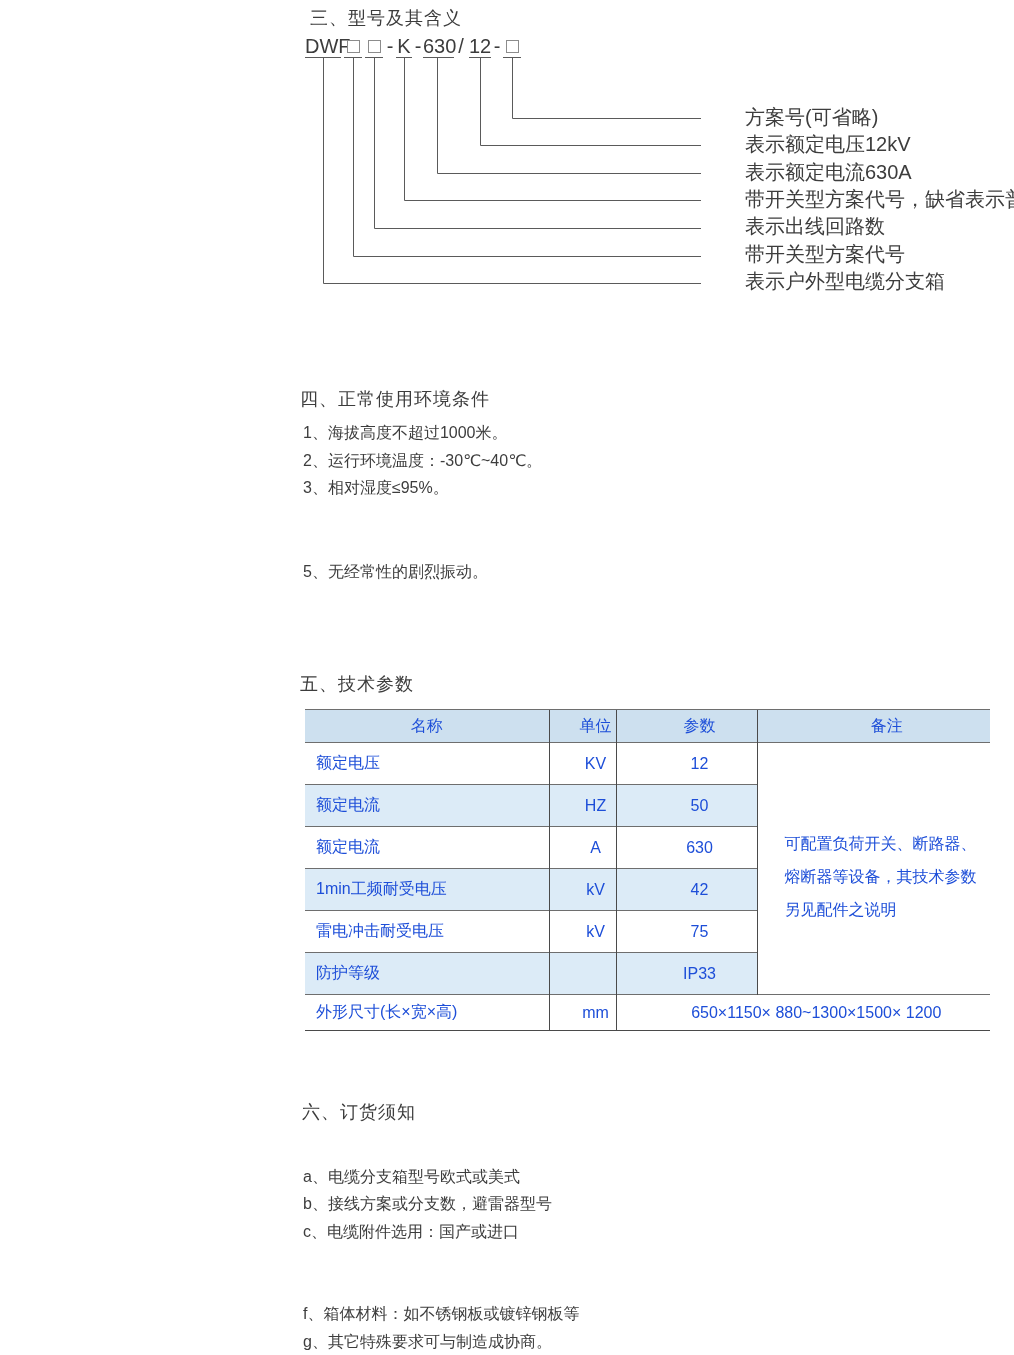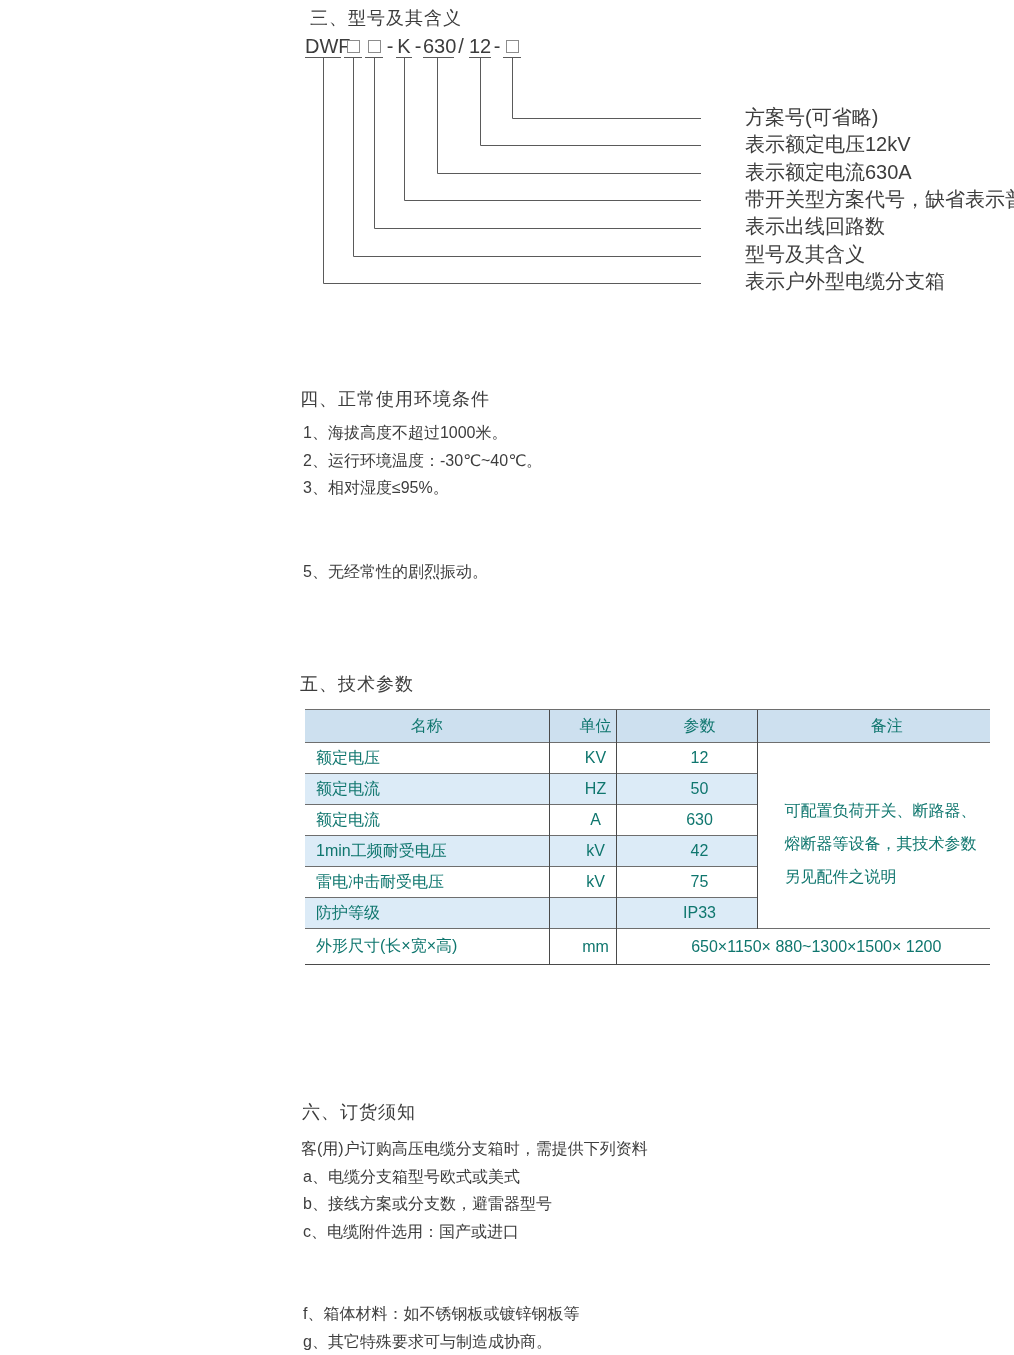--- a/index.html
+++ b/index.html
@@ -74,28 +74,28 @@
   }
   
   table.tech {
     position: absolute;
     left: 305px;
     top: 709px;
     width: 685px;
     border-collapse: collapse;
     table-layout: fixed;
     font-size: 16px;
-    color: #0f766e;
+    color: #1d4ed8;
     border-top: 1px solid #4a4a4a;
     border-bottom: 1px solid #4a4a4a;
   }
   table.tech th, table.tech td {
     border-top: 1px solid #6e6e6e;
     font-weight: 400;
-    height: 31px;
+    height: 42px;
   }
   table.tech tr.hdr th { height: 33px; background: #cde0ef; text-align: center; }
   table.tech tr.last td { height: 36px; }
   table.tech td.name { text-align: left; padding-left: 11px; }
   table.tech td.unit, table.tech td.value { text-align: center; }
   table.tech .vline { border-left: 1px solid #4a4a4a; padding-left: 26px; }
   table.tech tr.alt td.cbg { background: #dcebf7; }
   table.tech td.remark {
     background: #ffffff;
     vertical-align: middle;
@@ -134,21 +134,21 @@
       <polyline points="175.5,0 175.5,88.5 396,88.5"></polyline>
       <polyline points="207.5,0 207.5,61.5 396,61.5"></polyline>
     </g>
   </svg>
 
   <div class="diagram-label" style="top:108px;">方案号(可省略)</div>
   <div class="diagram-label" style="top:135px;">表示额定电压12kV</div>
   <div class="diagram-label" style="top:163px;">表示额定电流630A</div>
   <div class="diagram-label" style="top:190px;">带开关型方案代号，缺省表示普通型</div>
   <div class="diagram-label" style="top:217px;">表示出线回路数</div>
-  <div class="diagram-label" style="top:245px;">型号及其含义</div>
+  <div class="diagram-label" style="top:245px;">带开关型方案代号</div>
   <div class="diagram-label" style="top:272px;">表示户外型电缆分支箱</div>
 
   <div class="sec-title" style="left:300px; top:387px;">四、正常使用环境条件</div>
 
   <div class="text-line" style="top:423px;">1、海拔高度不超过1000米。</div>
   <div class="text-line" style="top:451px;">2、运行环境温度：-30℃~40℃。</div>
   <div class="text-line" style="top:478px;">3、相对湿度≤95%。</div>
   <div class="text-line" style="top:562px;">5、无经常性的剧烈振动。</div>
 
   <div class="sec-title" style="left:300px; top:672px;">五、技术参数</div>
@@ -201,20 +201,19 @@
     <tr class="last">
       <td class="name">外形尺寸(长×宽×高)</td>
       <td class="unit vline">mm</td>
       <td class="value vline" colspan="2">650×1150× 880~1300×1500× 1200</td>
     </tr>
   </tbody>
     </table>
 
   <div class="sec-title" style="left:302px; top:1100px;">六、订货须知</div>
 
-  <div class="text-line" style="left:301px; top:1139px;">客(用)户订购高压电缆分支箱时，需提供下列资料</div>
   <div class="text-line" style="top:1167px;">a、电缆分支箱型号欧式或美式</div>
   <div class="text-line" style="top:1194px;">b、接线方案或分支数，避雷器型号</div>
   <div class="text-line" style="top:1222px;">c、电缆附件选用：国产或进口</div>
   <div class="text-line" style="top:1304px;">f、箱体材料：如不锈钢板或镀锌钢板等</div>
   <div class="text-line" style="top:1332px;">g、其它特殊要求可与制造成协商。</div>
 
 </div>
 
 </body></html>

